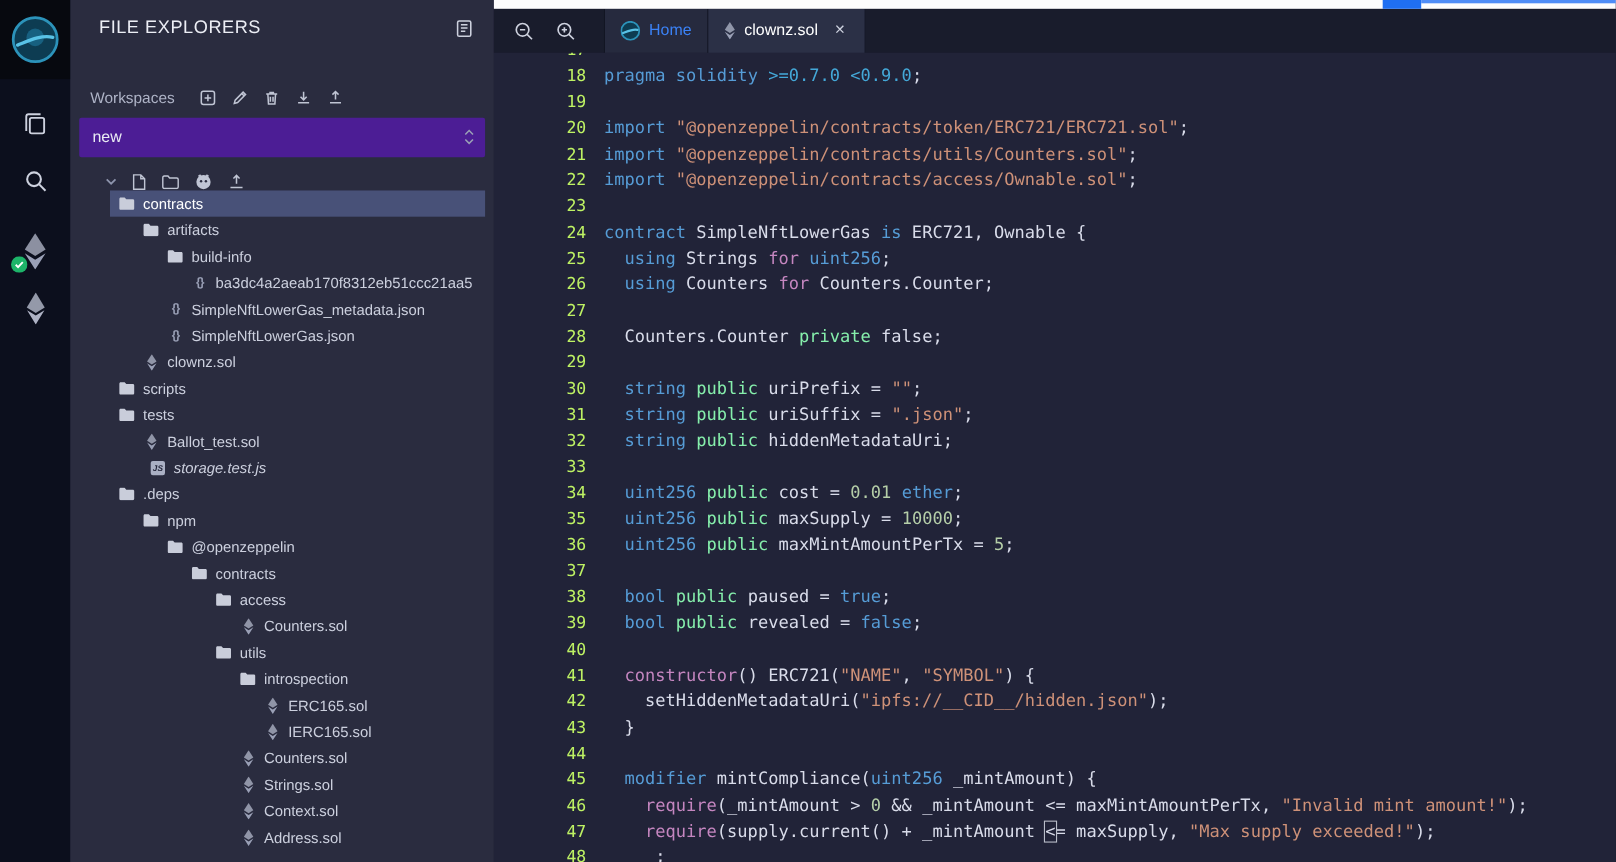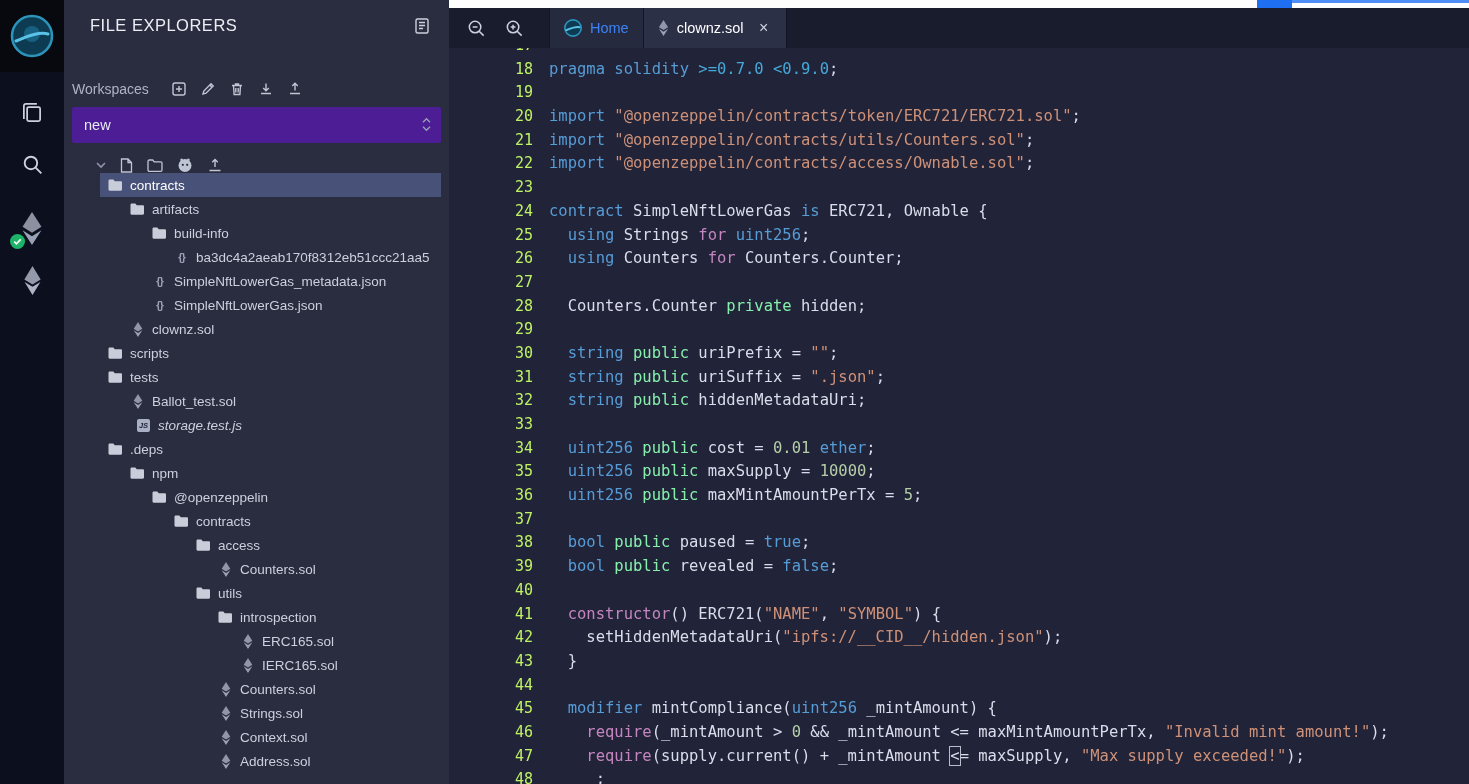--- a/index.html
+++ b/index.html
@@ -13,21 +13,21 @@
   .ab-icon { width:64px; height:52px; display:flex; align-items:center; justify-content:center; position:relative; cursor:pointer; }
   .ab-icon.first { margin-top:14px; }
   .ab-icon.gap { margin-top:12px; }
   .badge { position:absolute; left:10px; bottom:1px; }
 
   
   .sidebar { width:385px; flex:none; background:#2a2c3f; color:#c6cad8; display:flex; flex-direction:column; overflow:hidden; }
   .sidebar-header { display:flex; align-items:center; padding:16px 18px 0 26px; flex:none; }
   .panel-title { flex:1; font-size:16.5px; color:#eceef5; letter-spacing:.5px; }
   .hdr-icon { display:flex; cursor:pointer; }
-  .workspaces-row { display:flex; align-items:center; margin-top:46px; padding:0 8px; flex:none; }
+  .workspaces-row { display:flex; align-items:center; margin-top:46px; padding:0 8px; flex:none;margin-left:10px; }
   .ws-label { font-size:14px; color:#aeb3c6; }
   .ws-icons { display:flex; gap:13px; margin-left:22px; align-items:center; }
   .ws-icon { cursor:pointer; display:flex; }
   .workspace-select { margin:10px 8px 0; height:36px; background:#4c1d95; display:flex; align-items:center;
                       padding:0 12px; font-size:14.5px; color:#e9ebf3; position:relative; cursor:pointer; border-radius:2px; flex:none; }
   .updown { position:absolute; right:10px; top:10px; display:flex; }
   .tree-toolbar { display:flex; align-items:center; gap:14px; margin:14px 0 0 32px; flex:none; }
   .tt-icon { cursor:pointer; display:flex; }
   .file-tree { margin-top:0; flex:1; overflow:hidden; }
   .tree-row { display:flex; height:24px; align-items:stretch; cursor:pointer; }
@@ -501,21 +501,21 @@
           <div class="code-line"><span class="line-num">18</span><span class="line-content"><span class="tok-k">pragma</span><span class="tok-p"> </span><span class="tok-k">solidity</span><span class="tok-p"> </span><span class="tok-v">&gt;=0.7.0 &lt;0.9.0</span><span class="tok-p">;</span></span></div>
           <div class="code-line"><span class="line-num">19</span><span class="line-content"></span></div>
           <div class="code-line"><span class="line-num">20</span><span class="line-content"><span class="tok-k">import</span><span class="tok-p"> </span><span class="tok-s">"@openzeppelin/contracts/token/ERC721/ERC721.sol"</span><span class="tok-p">;</span></span></div>
           <div class="code-line"><span class="line-num">21</span><span class="line-content"><span class="tok-k">import</span><span class="tok-p"> </span><span class="tok-s">"@openzeppelin/contracts/utils/Counters.sol"</span><span class="tok-p">;</span></span></div>
           <div class="code-line"><span class="line-num">22</span><span class="line-content"><span class="tok-k">import</span><span class="tok-p"> </span><span class="tok-s">"@openzeppelin/contracts/access/Ownable.sol"</span><span class="tok-p">;</span></span></div>
           <div class="code-line"><span class="line-num">23</span><span class="line-content"></span></div>
           <div class="code-line"><span class="line-num">24</span><span class="line-content"><span class="tok-k">contract</span><span class="tok-p"> SimpleNftLowerGas </span><span class="tok-k">is</span><span class="tok-p"> ERC721, Ownable {</span></span></div>
           <div class="code-line"><span class="line-num">25</span><span class="line-content"><span class="tok-p">  </span><span class="tok-k">using</span><span class="tok-p"> Strings </span><span class="tok-c">for</span><span class="tok-p"> </span><span class="tok-k">uint256</span><span class="tok-p">;</span></span></div>
           <div class="code-line"><span class="line-num">26</span><span class="line-content"><span class="tok-p">  </span><span class="tok-k">using</span><span class="tok-p"> Counters </span><span class="tok-c">for</span><span class="tok-p"> Counters.Counter;</span></span></div>
           <div class="code-line"><span class="line-num">27</span><span class="line-content"></span></div>
-          <div class="code-line"><span class="line-num">28</span><span class="line-content"><span class="tok-p">  Counters.Counter </span><span class="tok-t2">private</span><span class="tok-p"> hidden;</span></span></div>
+          <div class="code-line"><span class="line-num">28</span><span class="line-content"><span class="tok-p">  Counters.Counter </span><span class="tok-t2">private</span><span class="tok-p"> false;</span></span></div>
           <div class="code-line"><span class="line-num">29</span><span class="line-content"></span></div>
           <div class="code-line"><span class="line-num">30</span><span class="line-content"><span class="tok-p">  </span><span class="tok-k">string</span><span class="tok-p"> </span><span class="tok-t2">public</span><span class="tok-p"> uriPrefix = </span><span class="tok-s">""</span><span class="tok-p">;</span></span></div>
           <div class="code-line"><span class="line-num">31</span><span class="line-content"><span class="tok-p">  </span><span class="tok-k">string</span><span class="tok-p"> </span><span class="tok-t2">public</span><span class="tok-p"> uriSuffix = </span><span class="tok-s">".json"</span><span class="tok-p">;</span></span></div>
           <div class="code-line"><span class="line-num">32</span><span class="line-content"><span class="tok-p">  </span><span class="tok-k">string</span><span class="tok-p"> </span><span class="tok-t2">public</span><span class="tok-p"> hiddenMetadataUri;</span></span></div>
           <div class="code-line"><span class="line-num">33</span><span class="line-content"></span></div>
           <div class="code-line"><span class="line-num">34</span><span class="line-content"><span class="tok-p">  </span><span class="tok-k">uint256</span><span class="tok-p"> </span><span class="tok-t2">public</span><span class="tok-p"> cost = </span><span class="tok-nu">0.01</span><span class="tok-p"> </span><span class="tok-k">ether</span><span class="tok-p">;</span></span></div>
           <div class="code-line"><span class="line-num">35</span><span class="line-content"><span class="tok-p">  </span><span class="tok-k">uint256</span><span class="tok-p"> </span><span class="tok-t2">public</span><span class="tok-p"> maxSupply = </span><span class="tok-nu">10000</span><span class="tok-p">;</span></span></div>
           <div class="code-line"><span class="line-num">36</span><span class="line-content"><span class="tok-p">  </span><span class="tok-k">uint256</span><span class="tok-p"> </span><span class="tok-t2">public</span><span class="tok-p"> maxMintAmountPerTx = </span><span class="tok-nu">5</span><span class="tok-p">;</span></span></div>
           <div class="code-line"><span class="line-num">37</span><span class="line-content"></span></div>
           <div class="code-line"><span class="line-num">38</span><span class="line-content"><span class="tok-p">  </span><span class="tok-k">bool</span><span class="tok-p"> </span><span class="tok-t2">public</span><span class="tok-p"> paused = </span><span class="tok-k">true</span><span class="tok-p">;</span></span></div>

